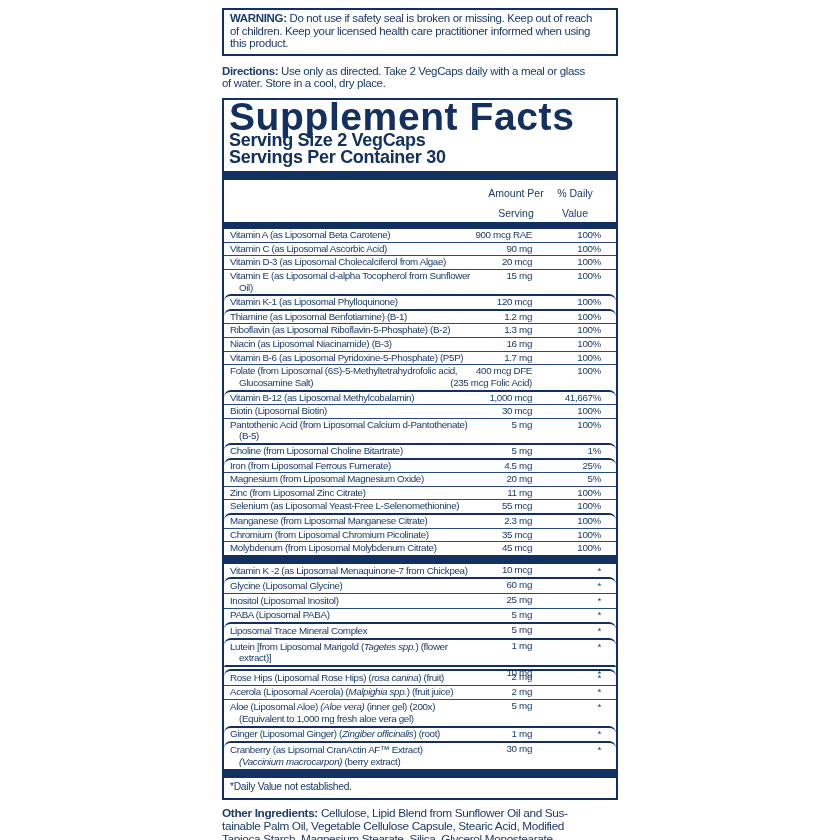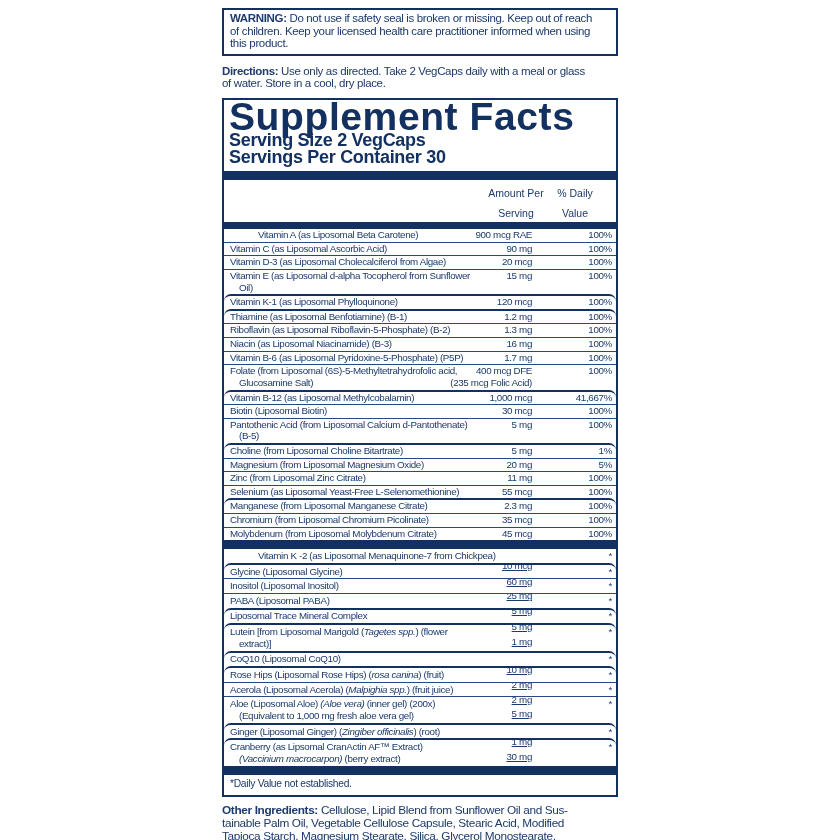--- a/index.html
+++ b/index.html
@@ -64,37 +64,37 @@
     text-align:center;white-space:pre-line;
   }
 
   
   .row{
     position:relative;
     border-top:1px solid var(--line);
     padding:0 0 0.8px 0;
   }
   .row.sep-thick{border-top:2px solid var(--navy);border-radius:7px;}
-  .row.sep-none{border-top:none;margin-left:28px;}
+  .row.sep-none{border-top:none;}
   .row.s2{padding:0.8px 0 1px 0;}
   .nm{
     margin-left:6px;width:302px;
     padding-left:9px;text-indent:-9px;
     font-size:9.8px;line-height:11.8px;letter-spacing:-0.35px;
     white-space:pre-wrap;
   }
   .nm em{font-style:italic;}
   .am{
     position:absolute;top:0;right:84px;
     font-size:9.8px;line-height:11.8px;letter-spacing:-0.35px;
     text-align:right;white-space:pre;
   }
-  .row.s2 .am{top:11px;text-decoration:underline;}
+  .row.s2 .am{top:0;}
   .dv{
-    position:absolute;top:0;right:4px;
+    position:absolute;top:0;right:15px;
     font-size:9.8px;line-height:11.8px;letter-spacing:-0.35px;
     text-align:right;
   }
   .row.s2 .dv{top:0.8px;}
   .band{height:9px;background:var(--navy);}
 
   .footnote{
     font-size:10.3px;line-height:12px;letter-spacing:-0.3px;
     padding:3px 0 5px 6px;
   }
@@ -202,20 +202,25 @@
           <div class="nm"><span>Pantothenic Acid (from Liposomal Calcium d-Pantothenate)
 (B-5)</span></div>
           <div class="am">5 mg</div>
           <div class="dv">100%</div>
         </div>
         <div class="row sep-thick">
           <div class="nm"><span>Choline (from Liposomal Choline Bitartrate)</span></div>
           <div class="am">5 mg</div>
           <div class="dv">1%</div>
         </div>
+        <div class="row sep-thick">
+          <div class="nm"><span>Iron (from Liposomal Ferrous Fumerate)</span></div>
+          <div class="am">4.5 mg</div>
+          <div class="dv">25%</div>
+        </div>
         <div class="row sep-thin">
           <div class="nm"><span>Magnesium (from Liposomal Magnesium Oxide)</span></div>
           <div class="am">20 mg</div>
           <div class="dv">5%</div>
         </div>
         <div class="row sep-thin">
           <div class="nm"><span>Zinc (from Liposomal Zinc Citrate)</span></div>
           <div class="am">11 mg</div>
           <div class="dv">100%</div>
         </div>
@@ -265,21 +270,20 @@
           <div class="am">5 mg</div>
           <div class="dv">*</div>
         </div>
         <div class="row sep-thick s2">
           <div class="nm"><span>Lutein [from Liposomal Marigold (</span><em>Tagetes spp.</em><span>) (flower
 extract)]</span></div>
           <div class="am">1 mg</div>
           <div class="dv">*</div>
         </div>
         <div class="row sep-thick s2">
-          <div class="nm"><span>CoQ10 (Liposomal CoQ10)</span></div>
           <div class="am">10 mg</div>
           <div class="dv">*</div>
         </div>
         <div class="row sep-thick s2">
           <div class="nm"><span>Rose Hips (Liposomal Rose Hips) (</span><em>rosa canina</em><span>) (fruit)</span></div>
           <div class="am">2 mg</div>
           <div class="dv">*</div>
         </div>
         <div class="row sep-thin s2">
           <div class="nm"><span>Acerola (Liposomal Acerola) (</span><em>Malpighia spp.</em><span>) (fruit juice)</span></div>

